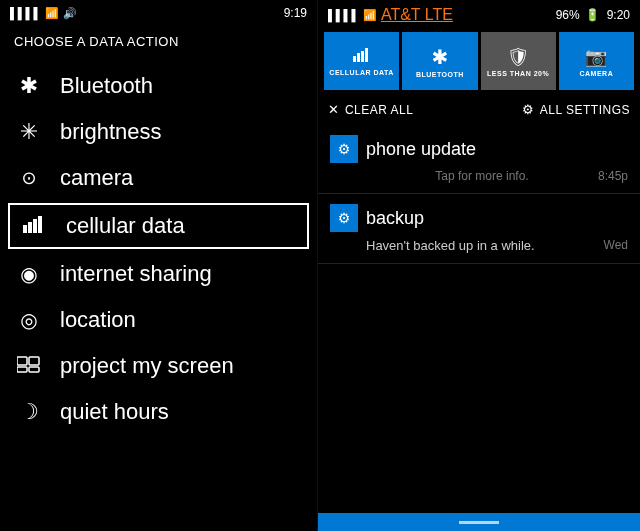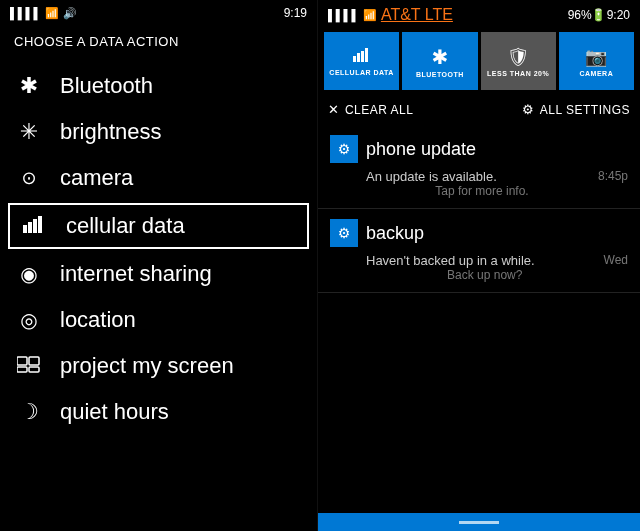--- a/index.html
+++ b/index.html
@@ -95,20 +95,21 @@
 
     .right-status-left {
       display: flex;
       gap: 4px;
       align-items: center;
     }
 
     .right-status-right {
       display: flex;
       align-items: center;
+      gap: 6px;
       font-size: 12px;
       color: #fff;
     }
 
     .carrier-label {
       font-size: 16px;
       color: #f97316;
       text-decoration: underline;
     }
 
@@ -394,38 +395,36 @@
 
     <div class="notif-item">
       <div class="notif-header">
         <div class="notif-app-icon">
           <span style="font-size:14px; color:#fff;">⚙</span>
         </div>
         <span class="notif-app-name">phone update</span>
       </div>
       <div class="notif-body">
         <div class="notif-text">
-          <div class="notif-main">An update is available.</div>
           <div class="notif-sub">Tap for more info.</div>
         </div>
         <span class="notif-time">8:45p</span>
       </div>
     </div>
 
     <div class="notif-item">
       <div class="notif-header">
         <div class="notif-app-icon">
           <span style="font-size:14px; color:#fff;">⚙</span>
         </div>
         <span class="notif-app-name">backup</span>
       </div>
       <div class="notif-body">
         <div class="notif-text">
           <div class="notif-main">Haven't backed up in a while.</div>
-          <div class="notif-sub">Back up now?</div>
         </div>
         <span class="notif-time">Wed</span>
       </div>
     </div>
   </div>
 
   <div class="bottom-bar">
     <div class="bottom-dash"></div>
   </div>
 </div>

